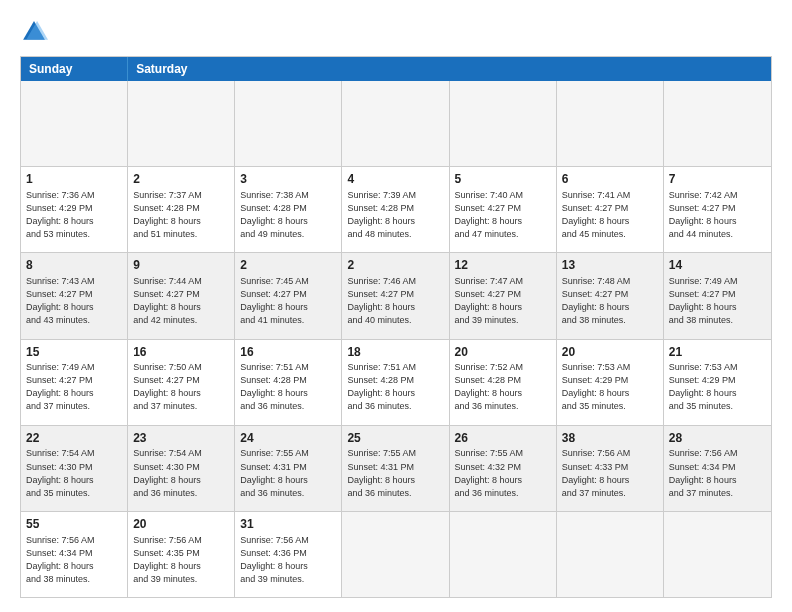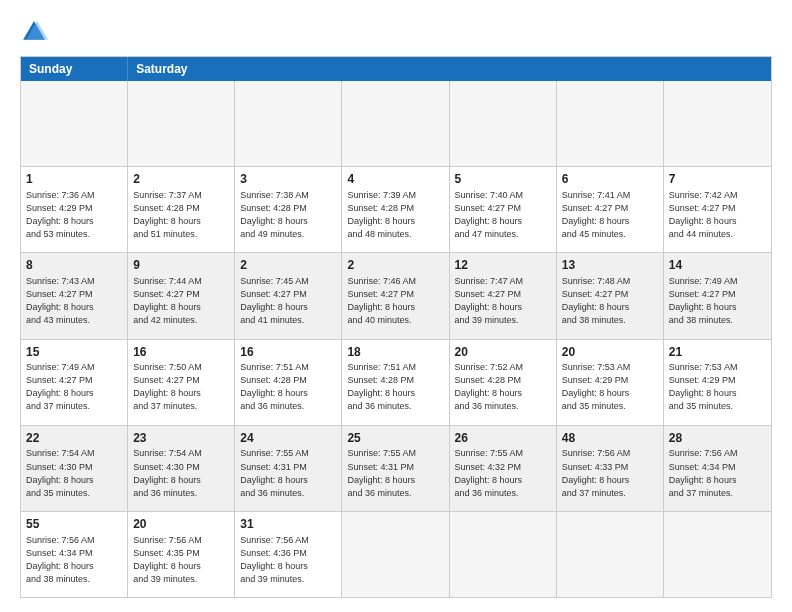--- a/index.html
+++ b/index.html
@@ -250,21 +250,21 @@
           </div>
           <div class="cal-cell shaded">
             <span class="day-num">25</span>
             <div class="cal-cell-text">Sunrise: 7:55 AM<br>Sunset: 4:31 PM<br>Daylight: 8 hours<br>and 36 minutes.</div>
           </div>
           <div class="cal-cell shaded">
             <span class="day-num">26</span>
             <div class="cal-cell-text">Sunrise: 7:55 AM<br>Sunset: 4:32 PM<br>Daylight: 8 hours<br>and 36 minutes.</div>
           </div>
           <div class="cal-cell shaded">
-            <span class="day-num">48</span>
+            <span class="day-num">38</span>
             <div class="cal-cell-text">Sunrise: 7:56 AM<br>Sunset: 4:33 PM<br>Daylight: 8 hours<br>and 37 minutes.</div>
           </div>
           <div class="cal-cell shaded">
             <span class="day-num">28</span>
             <div class="cal-cell-text">Sunrise: 7:56 AM<br>Sunset: 4:34 PM<br>Daylight: 8 hours<br>and 37 minutes.</div>
           </div>
         </div>
         <div class="cal-week">
           <div class="cal-cell">
             <span class="day-num">55</span>

